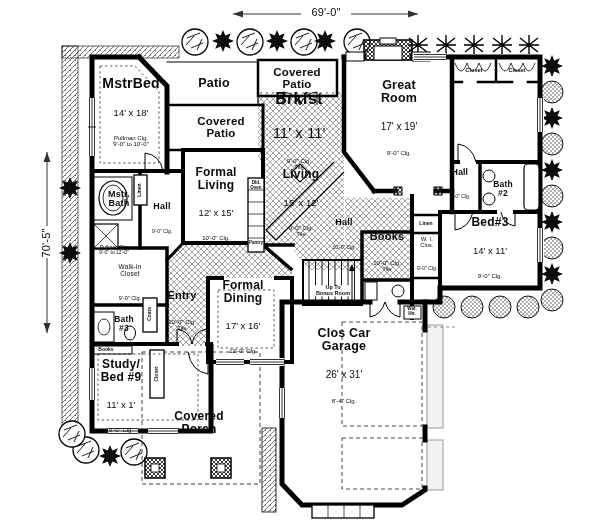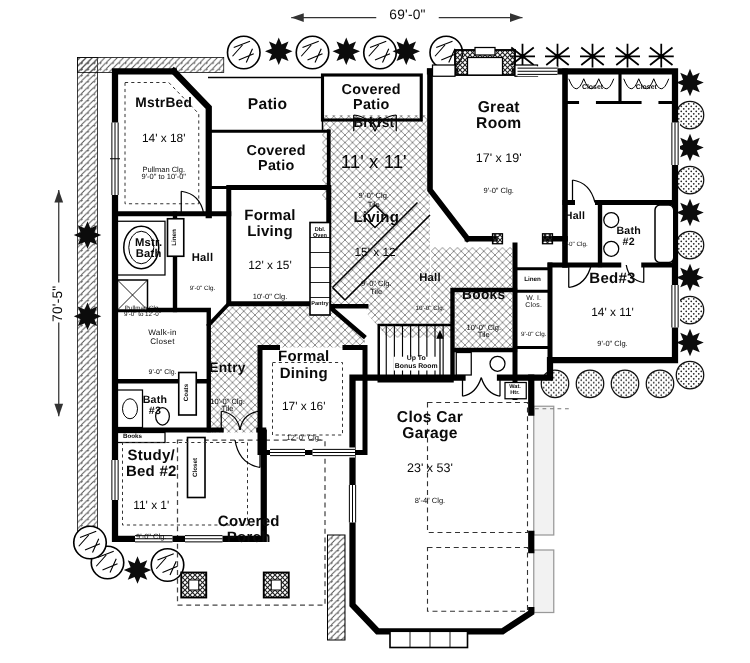--- a/index.html
+++ b/index.html
@@ -261,38 +261,38 @@
           <rect x="278" y="388" width="8" height="30" fill="#fff"></rect>
           <path d="M279.5,388 L279.5,418 M282,388 L282,418 M284.5,388 L284.5,418" stroke="#000" stroke-width="0.8" fill="none"></path>
         </g>
   </g>
 </svg>
 
   <div class="lbl" style="left:326px;top:13px;"><span class="nm" style="font-size:11px;font-weight:400;">69'-0"</span></div>
   <div class="lbl rot" style="left:47px;top:243px;"><span class="nm" style="font-size:11px;font-weight:400;">70'-5"</span></div>
 
   <div class="lbl" style="left:131px;top:112px;">
-    <span class="nm" style="font-size:11px;text-align:center;">MstrBed</span>
+    <span class="nm" style="font-size:14px;text-align:center;">MstrBed</span>
     <span class="dm" style="font-size:9.5px;">14' x 18'</span>
     <span class="nt">Pullman Clg.
 9'-0" to 10'-0"</span>
   </div>
   <div class="lbl" style="left:214px;top:84px;">
     <span class="nm" style="font-size:12.5px;">Patio</span>
   </div>
   <div class="lbl" style="left:297px;top:79px;">
     <span class="nm" style="font-size:11.5px;">Covered
 Patio</span>
   </div>
   <div class="lbl" style="left:221px;top:128px;">
     <span class="nm" style="font-size:11.5px;">Covered
 Patio</span>
   </div>
   <div class="lbl" style="left:299px;top:131px;">
-    <span class="nm" style="font-size:11px;">Brkfst</span>
+    <span class="nm" style="font-size:16px;">Brkfst</span>
     <span class="dm" style="font-size:15px;">11' x 11'</span>
     <span class="nt">9'-0" Clg.
 Tile</span>
   </div>
   <div class="lbl" style="left:399px;top:118px;">
     <span class="nm" style="font-size:12.5px;">Great
 Room</span>
     <span class="dm" style="font-size:10px;">17' x 19'</span>
     <span class="nt">9'-0" Clg.</span>
   </div>
@@ -353,32 +353,32 @@
     <span class="nm" style="font-size:6.5px;font-weight:400;">Walk-in
 Closet</span>
     <span class="nt" style="font-size:5.5px;">9'-0" Clg.</span>
   </div>
   <div class="lbl" style="left:124px;top:324px;">
     <span class="nm" style="font-size:8.5px;">Bath
 #3</span>
   </div>
   <div class="lbl" style="left:121px;top:396px;">
     <span class="nm" style="font-size:12px;">Study/
-Bed #2</span>
+Bed #9</span>
     <span class="dm" style="font-size:9.5px;">11' x 1'</span>
     <span class="nt">9'-0" Clg.</span>
   </div>
   <div class="lbl" style="left:199px;top:423px;">
     <span class="nm" style="font-size:12px;">Covered
 Porch</span>
   </div>
   <div class="lbl" style="left:344px;top:366px;">
     <span class="nm" style="font-size:12.5px;">Clos Car
 Garage</span>
-    <span class="dm" style="font-size:10px;">23' x 53'</span>
+    <span class="dm" style="font-size:10px;">26' x 31'</span>
     <span class="nt">8'-4" Clg.</span>
   </div>
   <div class="lbl" style="left:427px;top:254px;">
     <span class="nm" style="font-size:5.5px;font-weight:400;">W. I.
 Clos.</span>
     <span class="nt" style="font-size:5px;">9'-0" Clg.</span>
   </div>
 
   <div class="lbl tiny" style="left:474px;top:71px;font-size:5.5px;"><span>Closet</span></div>
   <div class="lbl tiny" style="left:517px;top:71px;font-size:5.5px;"><span>Closet</span></div>

